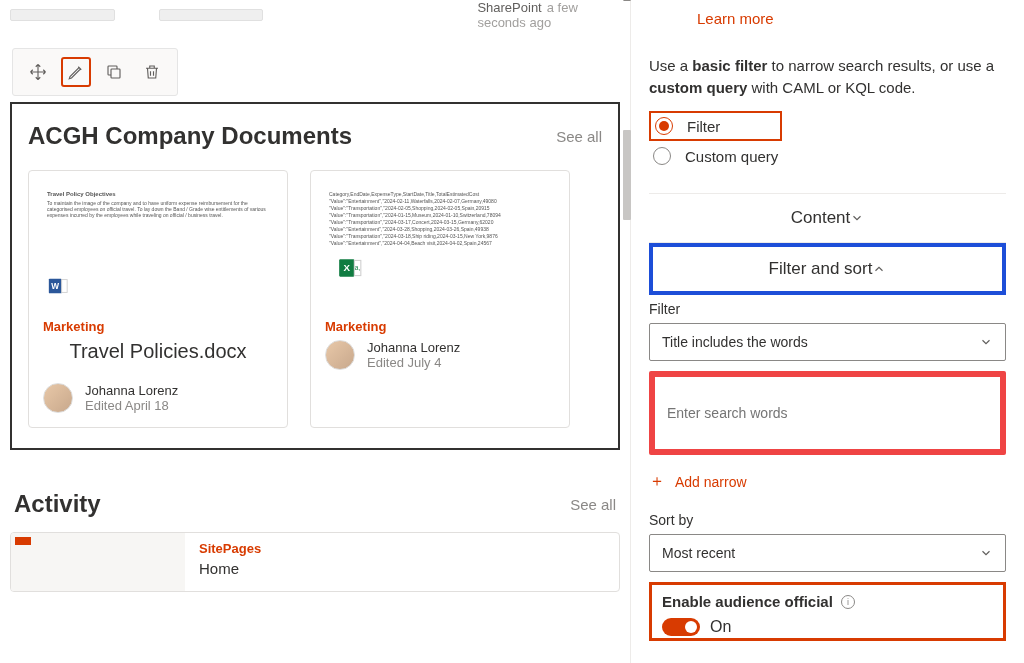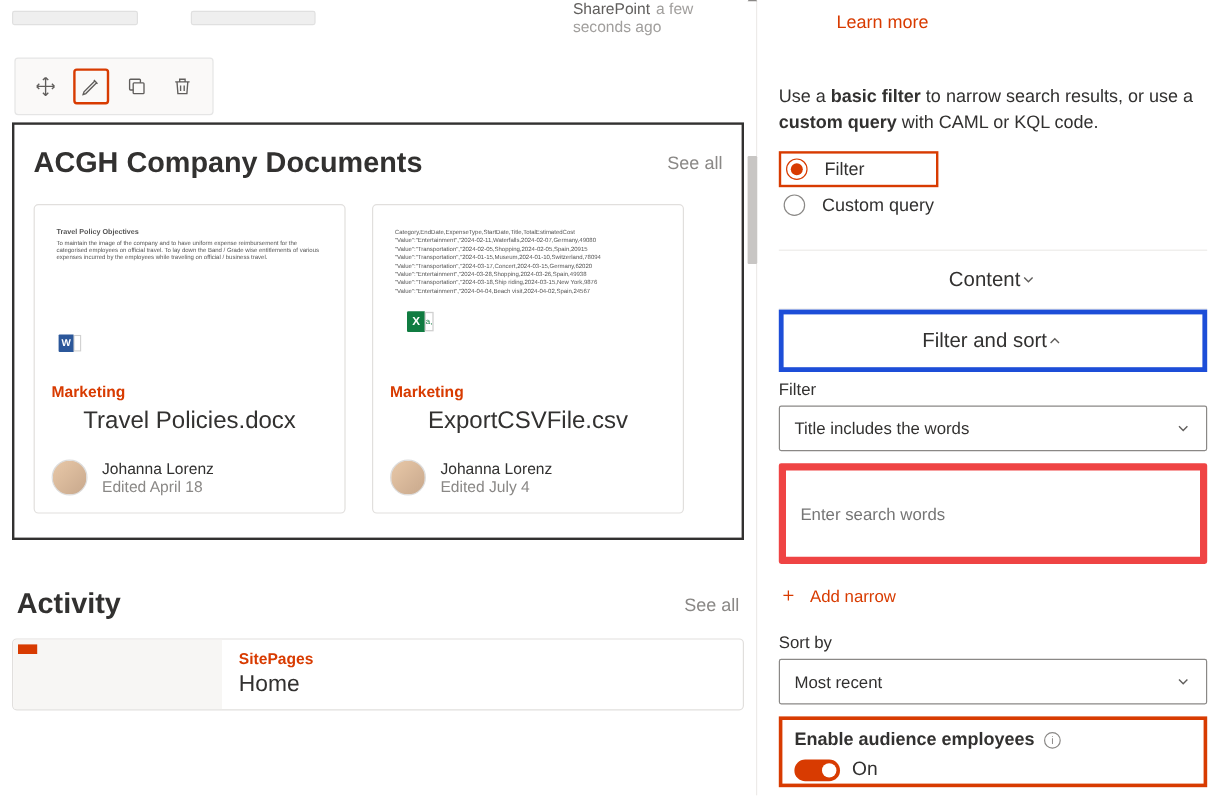--- a/index.html
+++ b/index.html
@@ -35,25 +35,25 @@
     .card-edited { font-size: 13px; color: #8a8886; }
 
     .activity-section { margin-top: 40px; }
     .activity-header { display: flex; justify-content: space-between; align-items: center; margin-bottom: 14px; padding: 0 4px; }
     .activity-title { font-size: 24px; font-weight: 600; }
     .activity-card { display: flex; border: 1px solid #e1dfdd; border-radius: 4px; height: 60px; overflow: hidden; }
     .activity-thumb { width: 174px; background: #f7f6f4; position: relative; }
     .thumb-bar { position: absolute; top: 4px; left: 4px; width: 16px; height: 8px; background: #d83b01; }
     .activity-body { padding: 8px 14px; }
     .activity-page { color: #d83b01; font-size: 13px; font-weight: 600; }
-    .activity-name { font-size: 19px; margin-top: 4px; }
+    .activity-name { font-size: 15px; margin-top: 4px; }
 
     
     .learn-more { color: #d83b01; font-size: 15px; margin-bottom: 28px; display: inline-block; margin-left: 48px; }
-    .filter-desc { font-size: 15px; line-height: 22px; margin-bottom: 12px; margin-top: 15px; }
+    .filter-desc { font-size: 15px; line-height: 22px; margin-bottom: 12px; }
     .filter-desc b { font-weight: 800; }
     .radio-group { margin-bottom: 22px; }
     .radio-row { display: flex; align-items: center; gap: 14px; padding: 6px 4px; font-size: 15px; }
     .radio-row.highlighted { border: 2px solid #d83b01; padding: 4px 60px 4px 4px; width: fit-content; }
     .radio { width: 18px; height: 18px; border-radius: 50%; border: 1px solid #8a8886; display: flex; align-items: center; justify-content: center; }
     .radio.selected { border-color: #d83b01; }
     .radio.selected::after { content: ""; width: 10px; height: 10px; border-radius: 50%; background: #d83b01; }
 
     .accordion { border-top: 1px solid #edebe9; }
     .acc-head { display: flex; justify-content: center; align-items: center; padding: 14px 0; font-size: 17px; cursor: pointer; }
@@ -144,21 +144,20 @@
         <div class="card-preview">
           <div style="font-size:5px;line-height:7px;">Category,EndDate,ExpenseType,StartDate,Title,TotalEstimatedCost<br>"Value":"Entertainment","2024-02-11,Waterfalls,2024-02-07,Germany,49080<br>"Value":"Transportation","2024-02-05,Shopping,2024-02-05,Spain,20915<br>"Value":"Transportation","2024-01-15,Museum,2024-01-10,Switzerland,78094<br>"Value":"Transportation","2024-03-17,Concert,2024-03-15,Germany,62020<br>"Value":"Entertainment","2024-03-28,Shopping,2024-03-26,Spain,49938<br>"Value":"Transportation","2024-03-18,Ship riding,2024-03-15,New York,9876<br>"Value":"Entertainment","2024-04-04,Beach visit,2024-04-02,Spain,24567</div>
           <svg class="xl-icon" viewBox="0 0 24 24">
               <rect x="2" y="4" width="14" height="16" rx="1" fill="#107C41"></rect>
               <text x="9" y="15" fill="#fff" font-size="9" text-anchor="middle" font-weight="bold">X</text>
               <rect x="16" y="5" width="6" height="14" fill="#fff" stroke="#d0d0d0"></rect>
               <text x="19" y="14" fill="#107C41" font-size="6" text-anchor="middle">a,</text>
             </svg>
         </div>
         <div class="card-category">Marketing</div>
-        <div class="card-title">ExportCSVFile.csv</div>
         <div class="card-footer">
           <div class="avatar"></div>
           <div>
             <div class="card-author">Johanna Lorenz</div>
             <div class="card-edited">Edited July 4</div>
           </div>
         </div>
       </div>
     </div>
   </div>
@@ -234,21 +233,21 @@
     <div class="filter-label">Sort by</div>
     <div class="dropdown">
       <span>Most recent</span>
       <svg class="chev" viewBox="0 0 24 24" fill="none" stroke="currentColor" stroke-width="2">
           <path d="M6 9l6 6 6-6"></path>
         </svg>
     </div>
 
     <div class="highlight-box">
       <div class="audience-label">
-        <span>Enable audience employees</span>
+        <span>Enable audience official</span>
         <span class="info-icon">i</span>
       </div>
       <div class="toggle">
         <div class="toggle-track">
             <div class="toggle-thumb"></div>
           </div>
         <span>On</span>
       </div>
     </div>
   </div>

